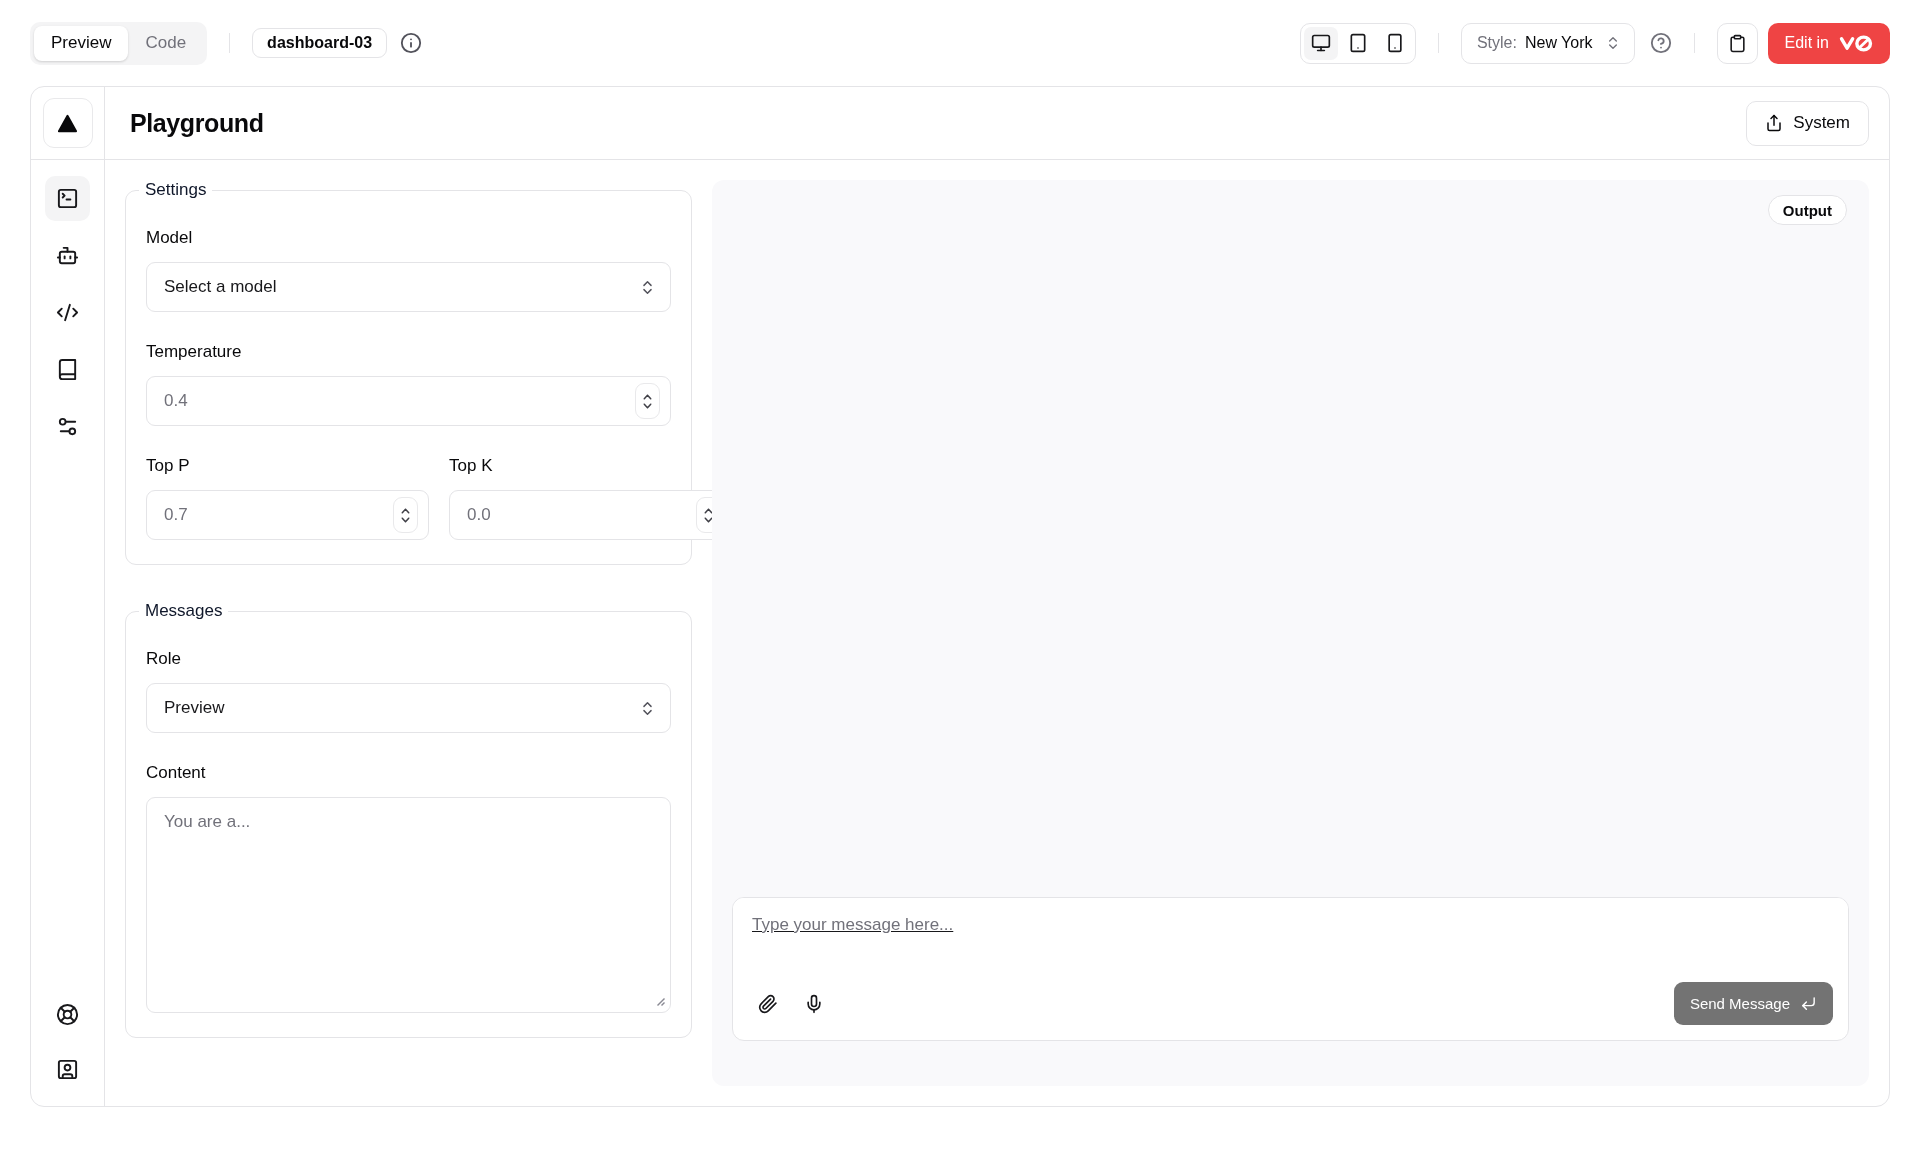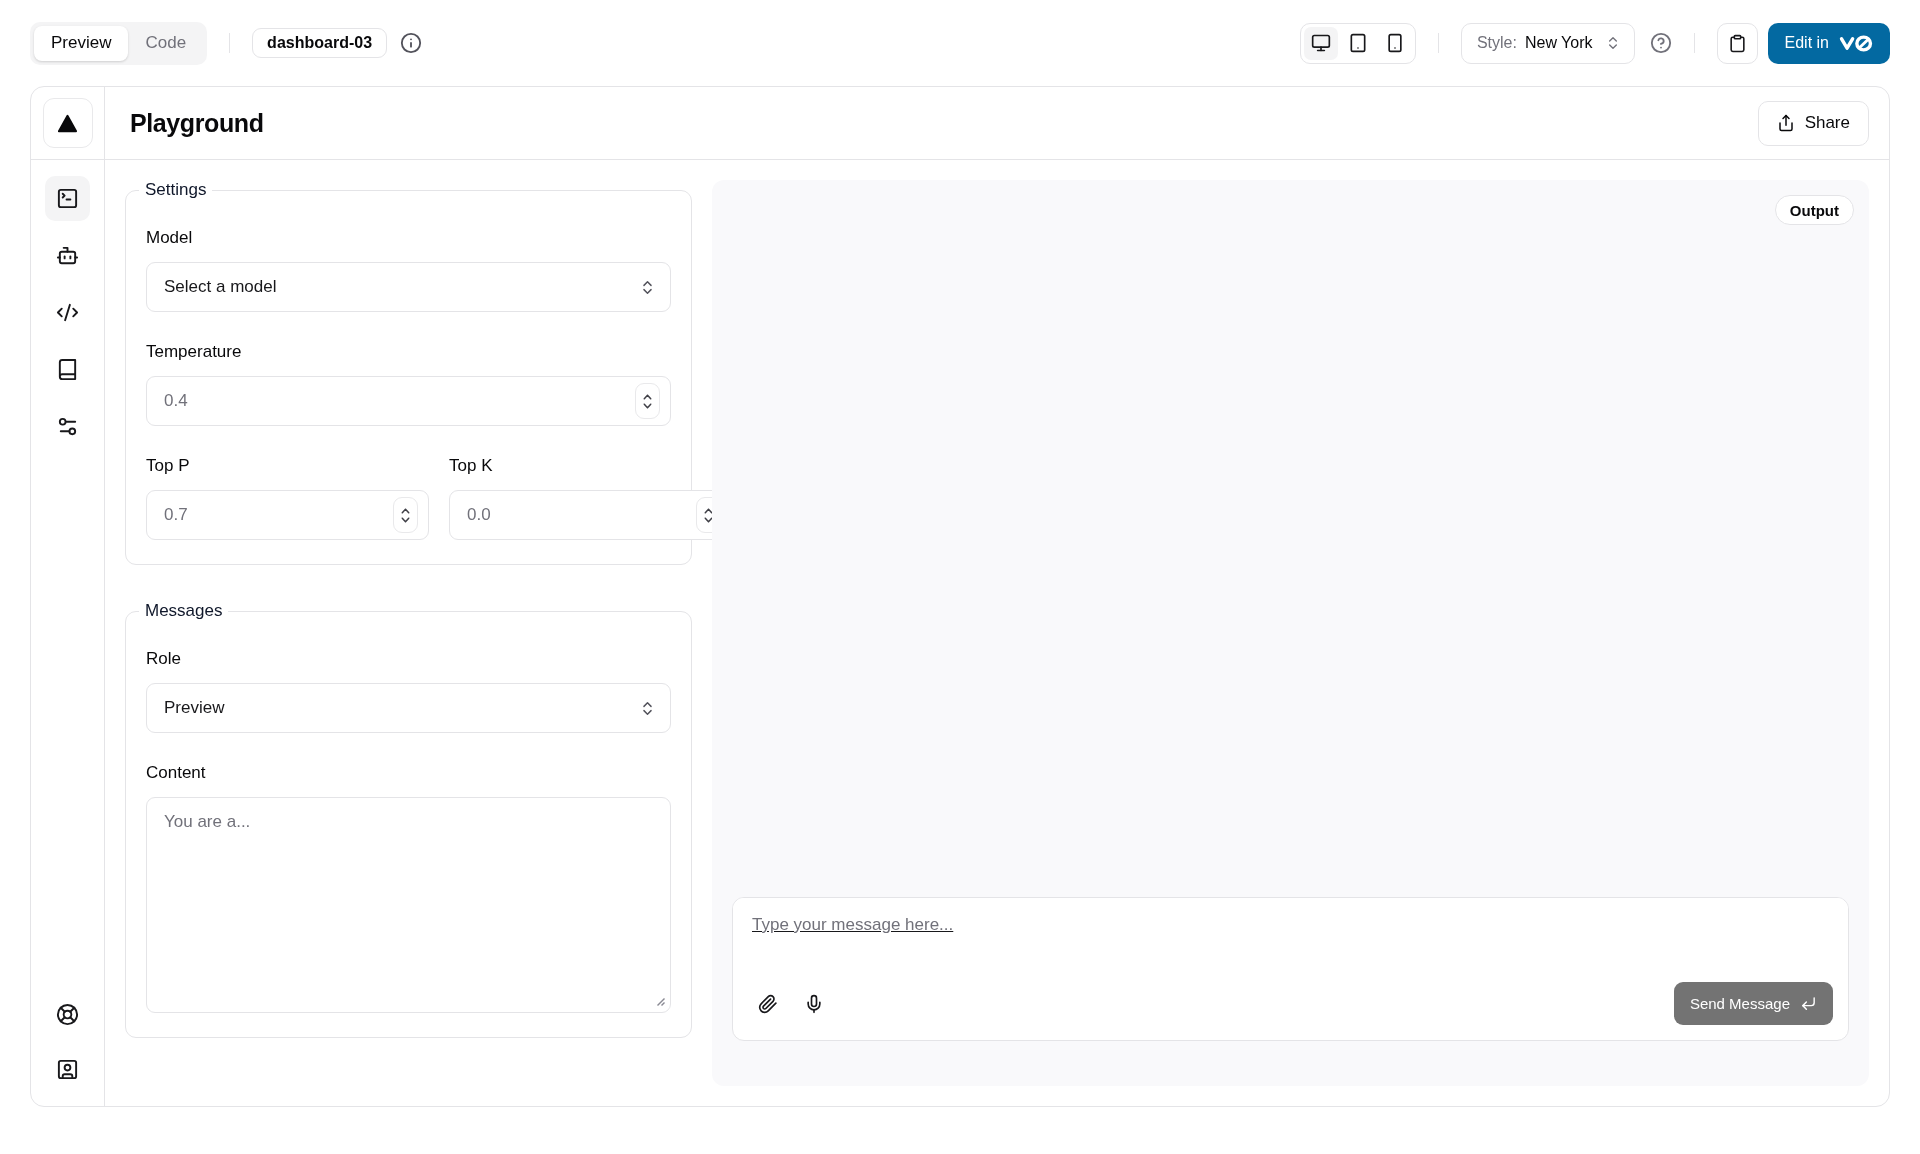--- a/index.html
+++ b/index.html
@@ -27,21 +27,21 @@
   .device-group { border:1px solid #e4e4e7; border-radius:10px; padding:3px; display:flex; gap:3px; align-items:center; }
   .device-btn { width:34px; height:33px; border-radius:7px; display:flex; align-items:center; justify-content:center;
                 border:none; background:transparent; color:#18181b; cursor:pointer; }
   .device-btn.active { background:#f4f4f5; }
   .style-select { border:1px solid #e4e4e7; border-radius:10px; height:41px; padding:0 13px 0 15px;
                   display:flex; align-items:center; gap:8px; font-size:16px; background:#fff; cursor:pointer; }
   .style-label { color:#71717a; }
   .style-value { font-weight:500; color:#09090b; margin-right:4px; }
   .sq-btn { width:41px; height:41px; border:1px solid #e4e4e7; border-radius:10px; background:#fff;
             display:flex; align-items:center; justify-content:center; color:#18181b; cursor:pointer; }
-  .edit-btn { height:41px; margin-left:10px; background:#0369a1; color:#fff; border:none; border-radius:10px;
+  .edit-btn { height:41px; margin-left:10px; background:#ef4444; color:#fff; border:none; border-radius:10px;
               padding:0 17px; display:flex; align-items:center; gap:10px; font-size:16px; font-weight:500;
               cursor:pointer; font-family:inherit; }
 
   
   .frame { margin:0 30px; height:1021px; border:1px solid #e4e4e7; border-radius:14px;
            display:flex; overflow:hidden; background:#fff; }
 
   .sidebar { width:74px; flex:none; border-right:1px solid #e4e4e7; display:flex; flex-direction:column; align-items:center; }
   .sidebar-head { height:73px; width:100%; flex:none; border-bottom:1px solid #e4e4e7;
                   display:flex; align-items:center; justify-content:center; }
@@ -81,21 +81,21 @@
              color:#3f3f46; background:#fff; cursor:pointer; flex:none; }
   .row2 { display:grid; grid-template-columns:1fr 1fr; gap:20px; }
   .ta-wrap { position:relative; }
   .ta { width:100%; min-height:216px; border:1px solid #e4e4e7; border-radius:9px; padding:14px 17px;
         font:inherit; font-size:17px; color:#18181b; resize:none; outline:none; display:block; }
   .ta-grip { position:absolute; right:5px; bottom:6px; pointer-events:none; color:#8a8a93; }
 
   
   .output-panel { flex:1; min-width:0; background:#f9f9fb; border-radius:12px; position:relative;
                   display:flex; flex-direction:column; padding:20px 20px 45px; }
-  .output-badge { position:absolute; top:15px; right:15px; height:30px; padding:0 14px; background:#fff;
+  .output-badge { position:absolute; top:15px; right:22px; height:30px; padding:0 14px; background:#fff;
                   border:1px solid #e4e4e7; border-radius:15px; font-size:15px; font-weight:600;
                   display:flex; align-items:center; color:#09090b; }
   .composer { margin-top:auto; background:#fff; border:1px solid #e4e4e7; border-radius:12px; overflow:hidden; }
   .composer-ta { width:100%; height:74px; border:none; outline:none; resize:none; display:block;
                  padding:17px 19px 0; font:inherit; font-size:17px; color:#18181b;text-decoration:underline; }
   .composer-bar { display:flex; align-items:center; padding:10px 15px 15px; gap:6px; }
   .tool-btn { width:40px; height:40px; border:none; background:transparent; border-radius:8px; color:#18181b;
               display:flex; align-items:center; justify-content:center; cursor:pointer; }
   .send-btn { margin-left:auto; height:43px; background:#737373; color:#fff; border:none; border-radius:9px;
               padding:0 16px; display:flex; align-items:center; gap:10px; font-size:15px; font-weight:500;
@@ -253,21 +253,21 @@
     <header class="page-header">
       <h1 class="page-title" style="margin:0;">Playground</h1>
       <button class="share-btn">
         <span>
           <svg width="18" height="18" viewBox="0 0 24 24" fill="none" stroke="currentColor" stroke-width="2" stroke-linecap="round" stroke-linejoin="round">
               <path d="M4 12v8a2 2 0 0 0 2 2h12a2 2 0 0 0 2-2v-8"></path>
               <polyline points="16 6 12 2 8 6"></polyline>
               <line x1="12" x2="12" y1="2" y2="15"></line>
             </svg>
         </span>
-        <span>Share</span>
+        <span>System</span>
       </button>
     </header>
 
     <main class="content">
 
       <form class="form-col">
         <fieldset class="group">
           <legend>Settings</legend>
           <div class="field">
             <label class="field-label">Model</label>

